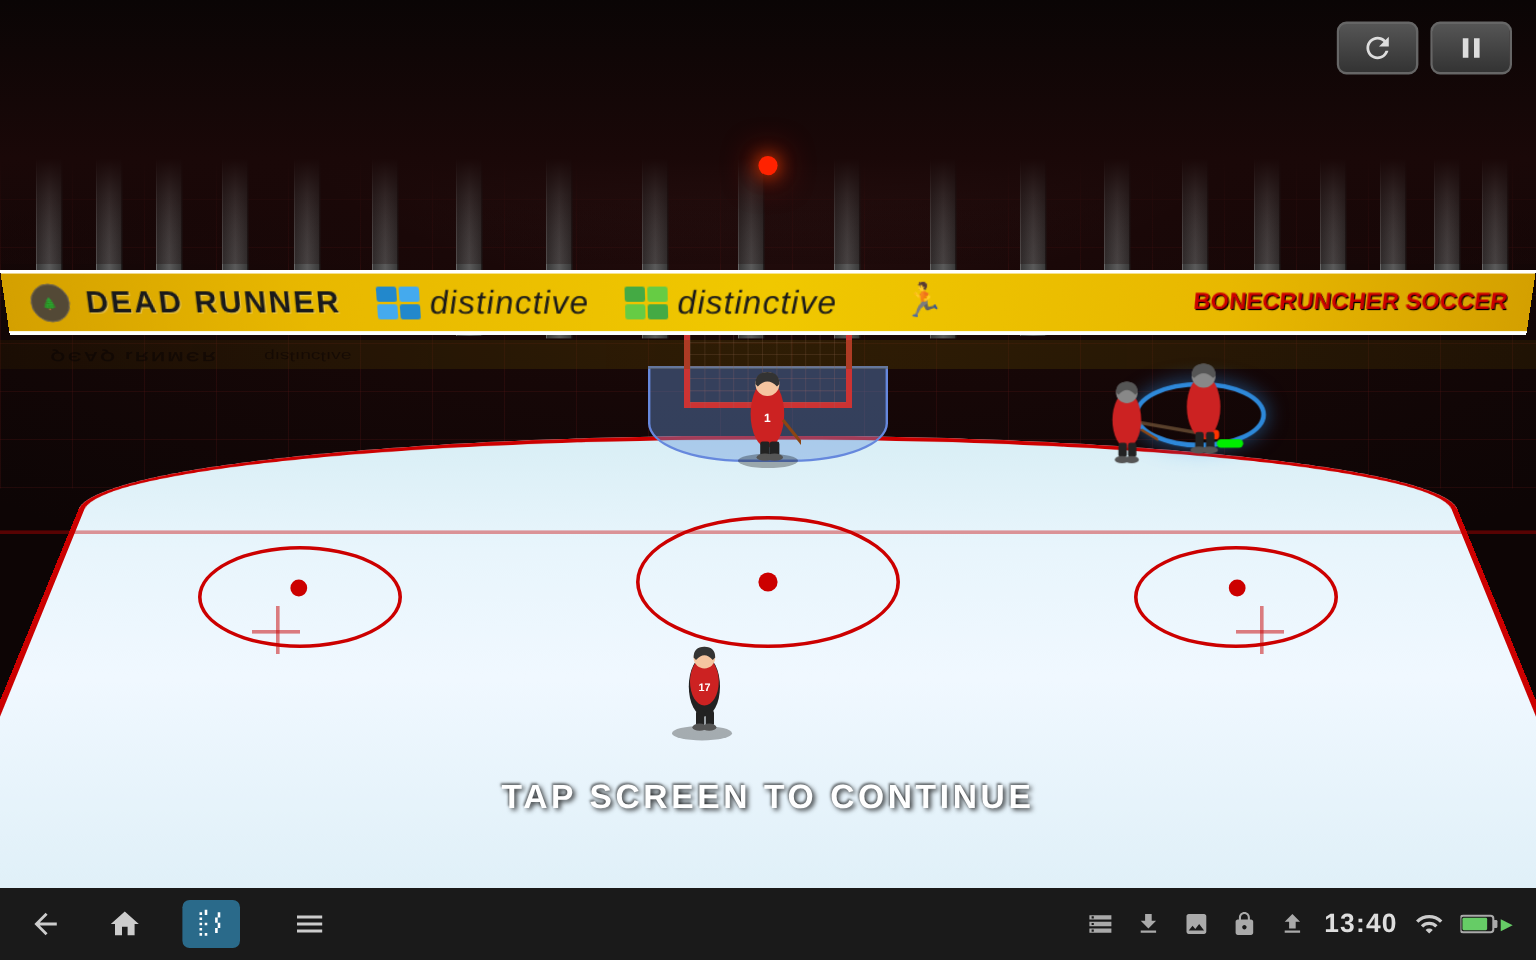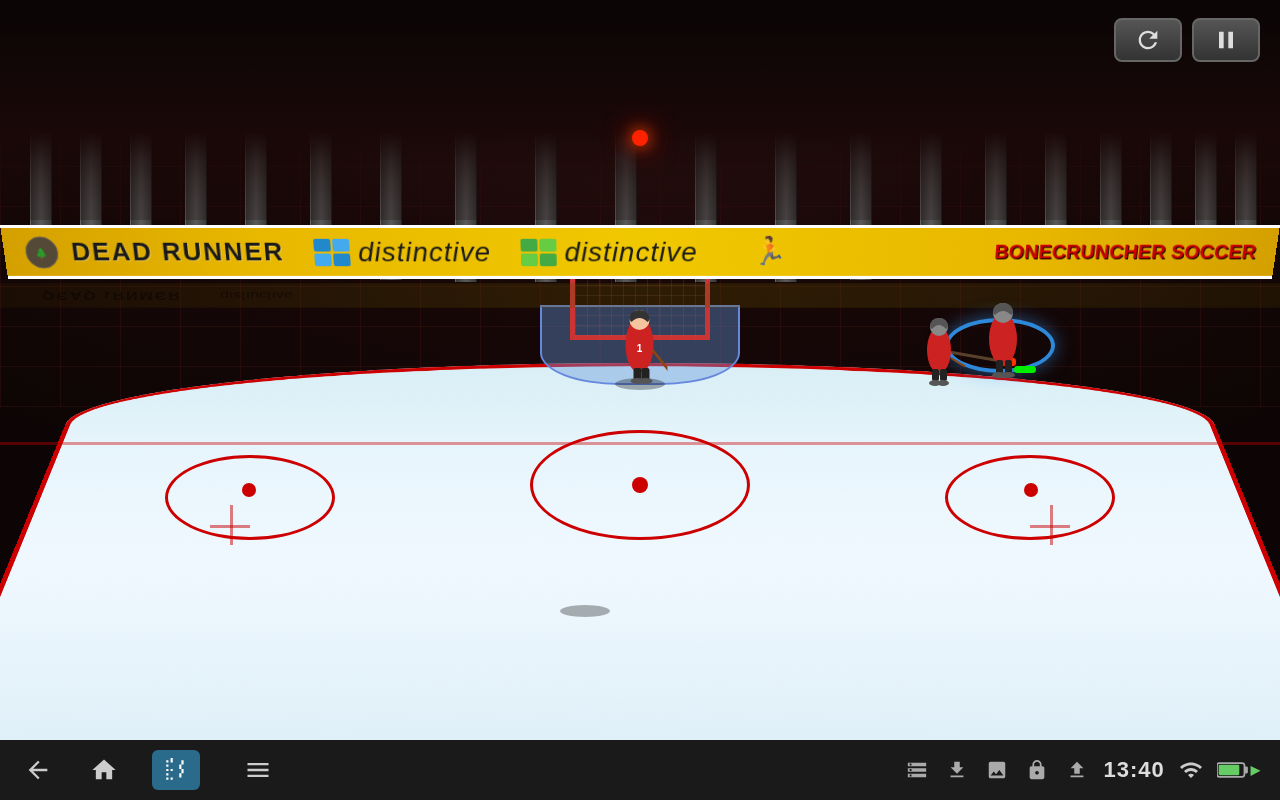--- a/index.html
+++ b/index.html
@@ -561,20 +561,40 @@
       <rect x="21" y="68" width="8" height="12" fill="#222" rx="2"></rect>
       <rect x="29" y="68" width="8" height="12" fill="#222" rx="2"></rect>
 
       <ellipse cx="25" cy="81" rx="7" ry="3" fill="#555"></ellipse>
       <ellipse cx="33" cy="81" rx="7" ry="3" fill="#555"></ellipse>
     </svg>
   </div>
 
   <div style="position:absolute;top:378px;left:50%;transform:translateX(-50%);width:50px;height:12px;border-radius:50%;background:rgba(0,0,0,0.3);z-index:13;"></div>
 
+  <div style="position:absolute;bottom:130px;left:50%;transform:translateX(-80px);width:55px;height:80px;z-index:15;">
+    <svg viewBox="0 0 55 80" width="55" height="80">
+
+      <ellipse cx="27" cy="42" rx="13" ry="25" fill="#222"></ellipse>
+
+      <ellipse cx="27" cy="38" rx="12" ry="20" fill="#cc2222"></ellipse>
+
+      <circle cx="27" cy="18" r="9" fill="#f5c5a0"></circle>
+
+      <path d="M18 18 Q18 9 27 9 Q36 9 36 18 L34 20 Q27 12 20 20 Z" fill="#333"></path>
+
+      <text x="27" y="46" text-anchor="middle" fill="white" font-size="9" font-weight="bold">17</text>
+
+      <rect x="20" y="62" width="7" height="13" fill="#222" rx="2"></rect>
+      <rect x="28" y="62" width="7" height="13" fill="#222" rx="2"></rect>
+
+      <ellipse cx="23" cy="76" rx="6" ry="3" fill="#555"></ellipse>
+      <ellipse cx="31" cy="76" rx="6" ry="3" fill="#555"></ellipse>
+    </svg>
+  </div>
 
   <div style="position:absolute;bottom:123px;left:50%;transform:translateX(-80px);width:50px;height:12px;border-radius:50%;background:rgba(0,0,0,0.3);z-index:13;"></div>
 
   <div style="position:absolute;top:310px;right:315px;width:52px;height:78px;z-index:15;">
     <svg viewBox="0 0 52 78" width="52" height="78">
       <ellipse cx="26" cy="40" rx="12" ry="23" fill="#cc2222"></ellipse>
       <circle cx="26" cy="17" r="9" fill="#888"></circle>
       <path d="M17 17 Q17 8 26 8 Q35 8 35 17 L33 19 Q26 11 19 19 Z" fill="#555"></path>
       <line x1="38" y1="48" x2="58" y2="60" stroke="#8B4513" stroke-width="2"></line>
       <rect x="19" y="59" width="7" height="12" fill="#222" rx="2"></rect>
@@ -597,20 +617,23 @@
   </div>
 
   <div style="position:absolute;top:318px;right:225px;width:110px;height:55px;border-radius:50%;border:4px solid rgba(50,160,255,0.85);z-index:14;box-shadow:0 0 18px rgba(50,160,255,0.5);"></div>
 
   <div style="position:absolute;top:358px;right:264px;width:14px;height:8px;background:#ff3300;border-radius:3px;z-index:15;"></div>
 
   <div style="position:absolute;top:366px;right:244px;width:22px;height:7px;background:#00ee00;border-radius:4px;z-index:15;"></div>
 
   <div style="position:absolute;top:348px;right:280px;width:65px;height:3px;background:rgba(120,90,60,0.7);z-index:14;transform:rotate(10deg);transform-origin:left center;"></div>
 
+  <div class="tap-continue">
+    <span class="tap-continue-text">TAP SCREEN TO CONTINUE</span>
+  </div>
 
   <div class="top-buttons">
     <div class="top-btn">
       <svg viewBox="0 0 24 24">
         <path d="M17.65 6.35A7.958 7.958 0 0 0 12 4c-4.42 0-7.99 3.58-7.99 8s3.57 8 7.99 8c3.73 0 6.84-2.55 7.73-6h-2.08A5.99 5.99 0 0 1 12 18c-3.31 0-6-2.69-6-6s2.69-6 6-6c1.66 0 3.14.69 4.22 1.78L13 11h7V4l-2.35 2.35z"></path>
       </svg>
     </div>
     <div class="top-btn">
       <svg viewBox="0 0 24 24">
         <path d="M6 19h4V5H6v14zm8-14v14h4V5h-4z"></path>

